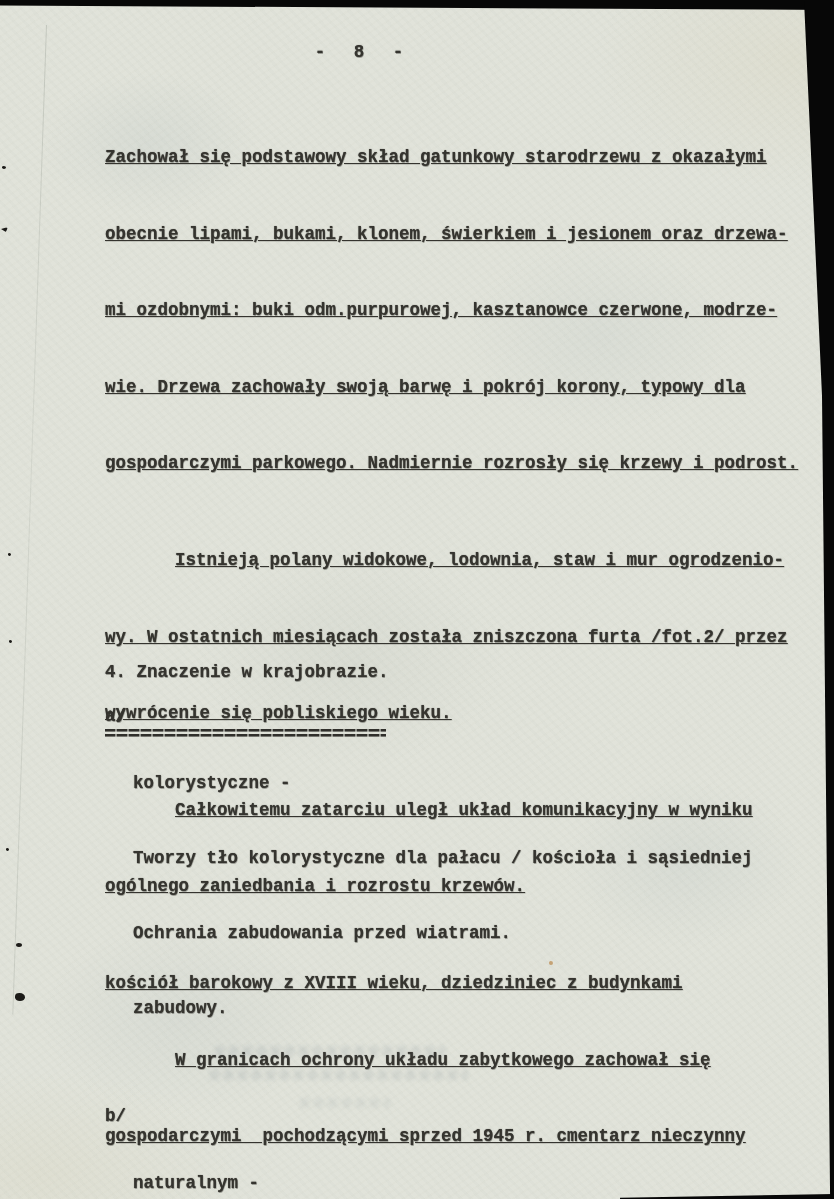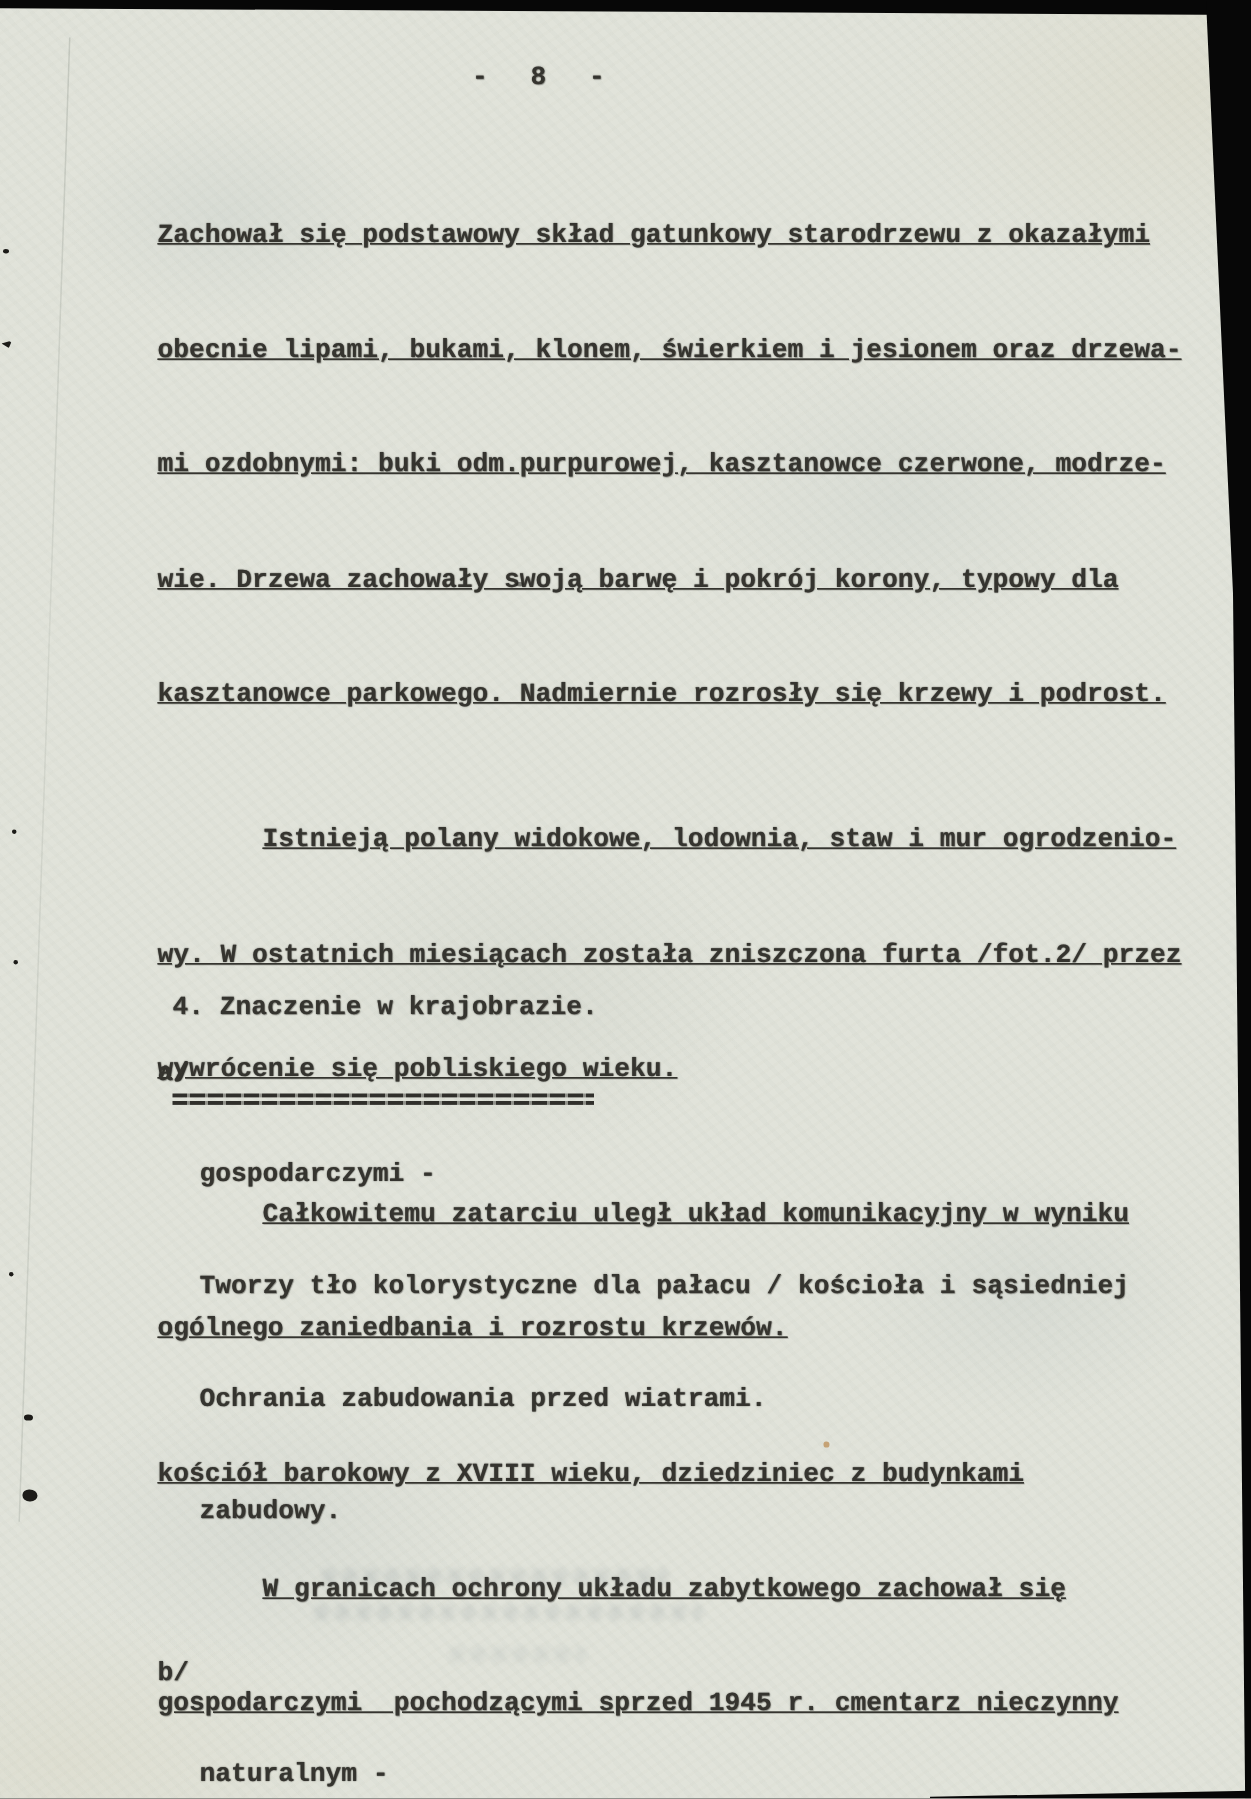--- a/index.html
+++ b/index.html
@@ -63,21 +63,21 @@
     text-align: center;
     word-spacing: 14px;
     letter-spacing: 2px;
   }
   .body-col {
     position: absolute; left: 105px; top: 99px; width: 700px;
   }
   .body-col .line { line-height: 36.6px; text-decoration: underline; }
   .line.indent { text-indent: 70px; }
   .heading-block {
-    position: absolute; left: 105px; top: 617px; margin-left: 10px;
+    position: absolute; left: 105px; top: 617px;
   }
   .heading-block .line { line-height: 30px; }
   .underline {
     width: 281px; height: 8px; margin-top: 2px;
     background-image:
       repeating-linear-gradient(90deg, #302f2b 0 10px, rgba(48,47,43,0.45) 10px 12px),
       repeating-linear-gradient(90deg, #302f2b 0 10px, rgba(48,47,43,0.45) 10px 12px);
     background-size: 100% 2.6px, 100% 2.6px;
     background-position: 0 0, 0 4.6px;
     background-repeat: no-repeat;
@@ -118,21 +118,21 @@
 
   <div class="crease"></div>
 
   <div class="typed page-number">- 8 -</div>
 
   <div class="typed body-col">
     <div class="line">Zachował się podstawowy skład gatunkowy starodrzewu z okazałymi</div>
     <div class="line">obecnie lipami, bukami, klonem, świerkiem i jesionem oraz drzewa-</div>
     <div class="line">mi ozdobnymi: buki odm.purpurowej, kasztanowce czerwone, modrze-</div>
     <div class="line">wie. Drzewa zachowały swoją barwę i pokrój korony, typowy dla</div>
-    <div class="line">kasztanowce parkowego. Nadmiernie rozrosły się krzewy i podrost.</div>
+    <div class="line">gospodarczymi parkowego. Nadmiernie rozrosły się krzewy i podrost.</div>
 
     <div class="line indent">Istnieją polany widokowe, lodownia, staw i mur ogrodzenio-</div>
     <div class="line">wy. W ostatnich miesiącach została zniszczona furta /fot.2/ przez</div>
     <div class="line">wywrócenie się pobliskiego wieku.</div>
 
     <div class="line indent">Całkowitemu zatarciu uległ układ komunikacyjny w wyniku</div>
     <div class="line">ogólnego zaniedbania i rozrostu krzewów.</div>
 
     <div class="line">kościół barokowy z XVIII wieku, dziedziniec z budynkami</div>
     <div class="line indent">W granicach ochrony układu zabytkowego zachował się</div>
@@ -141,21 +141,21 @@
   </div>
 
   <div class="typed heading-block">
     <div class="line">4. Znaczenie w krajobrazie.</div>
     <div class="underline"></div>
   </div>
 
   <div class="typed list-col">
     <div class="list-item">
       <span class="item-label">a/</span>
-      <div class="line">gospodarczymi -</div>
+      <div class="line">kolorystyczne -</div>
       <div class="line">Tworzy tło kolorystyczne dla pałacu / kościoła i sąsiedniej</div>
       <div class="line">Ochrania zabudowania przed wiatrami.</div>
       <div class="line">zabudowy.</div>
     </div>
     <div class="list-item">
       <span class="item-label">b/</span>
       <div class="line">naturalnym -</div>
       
       
       

